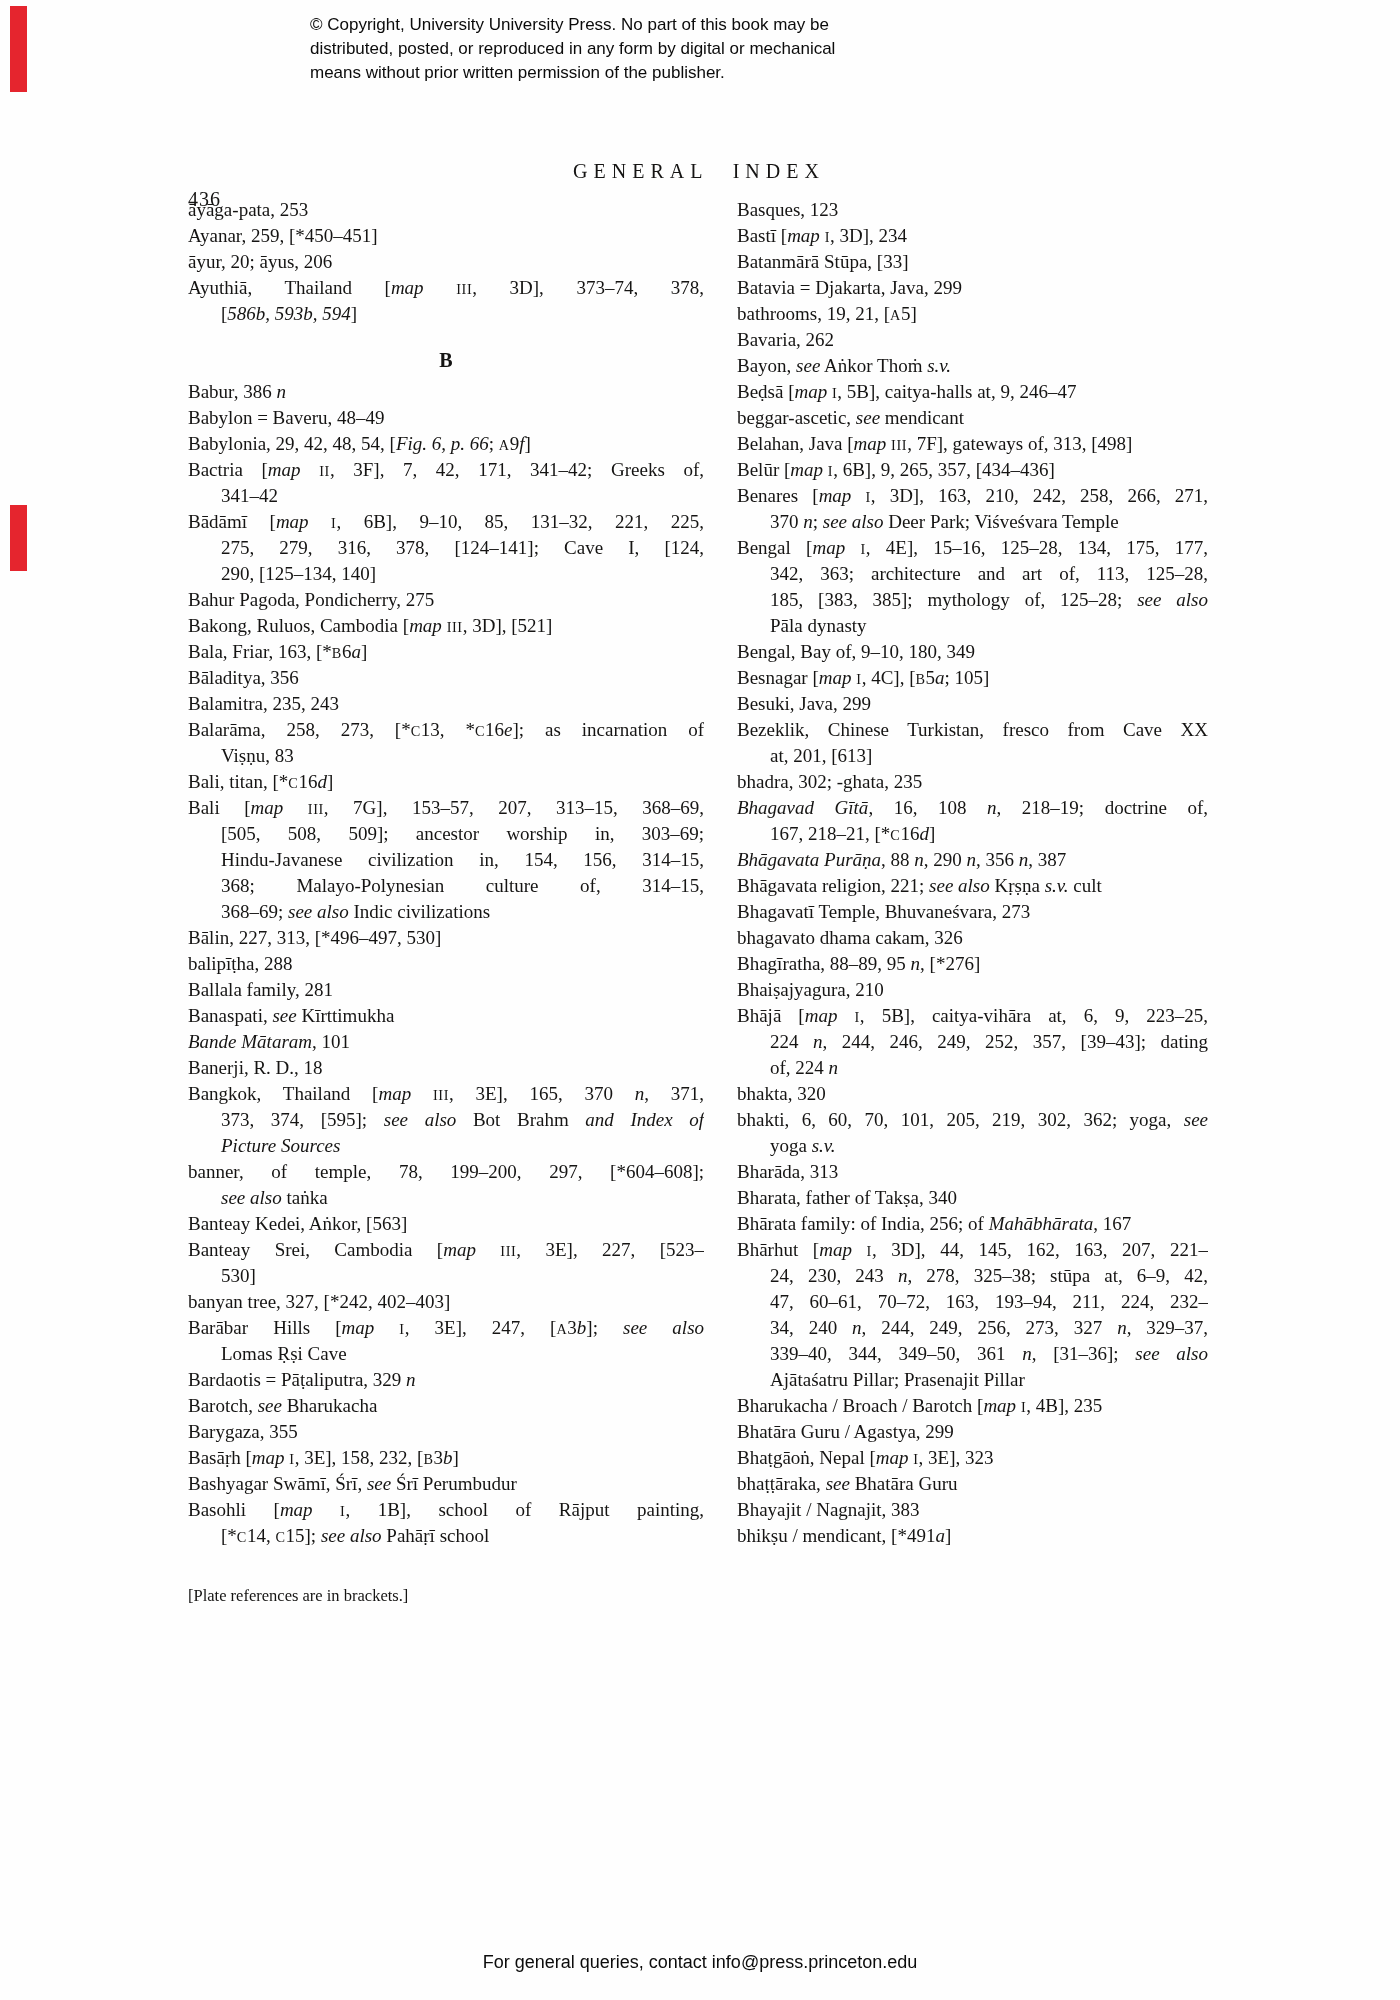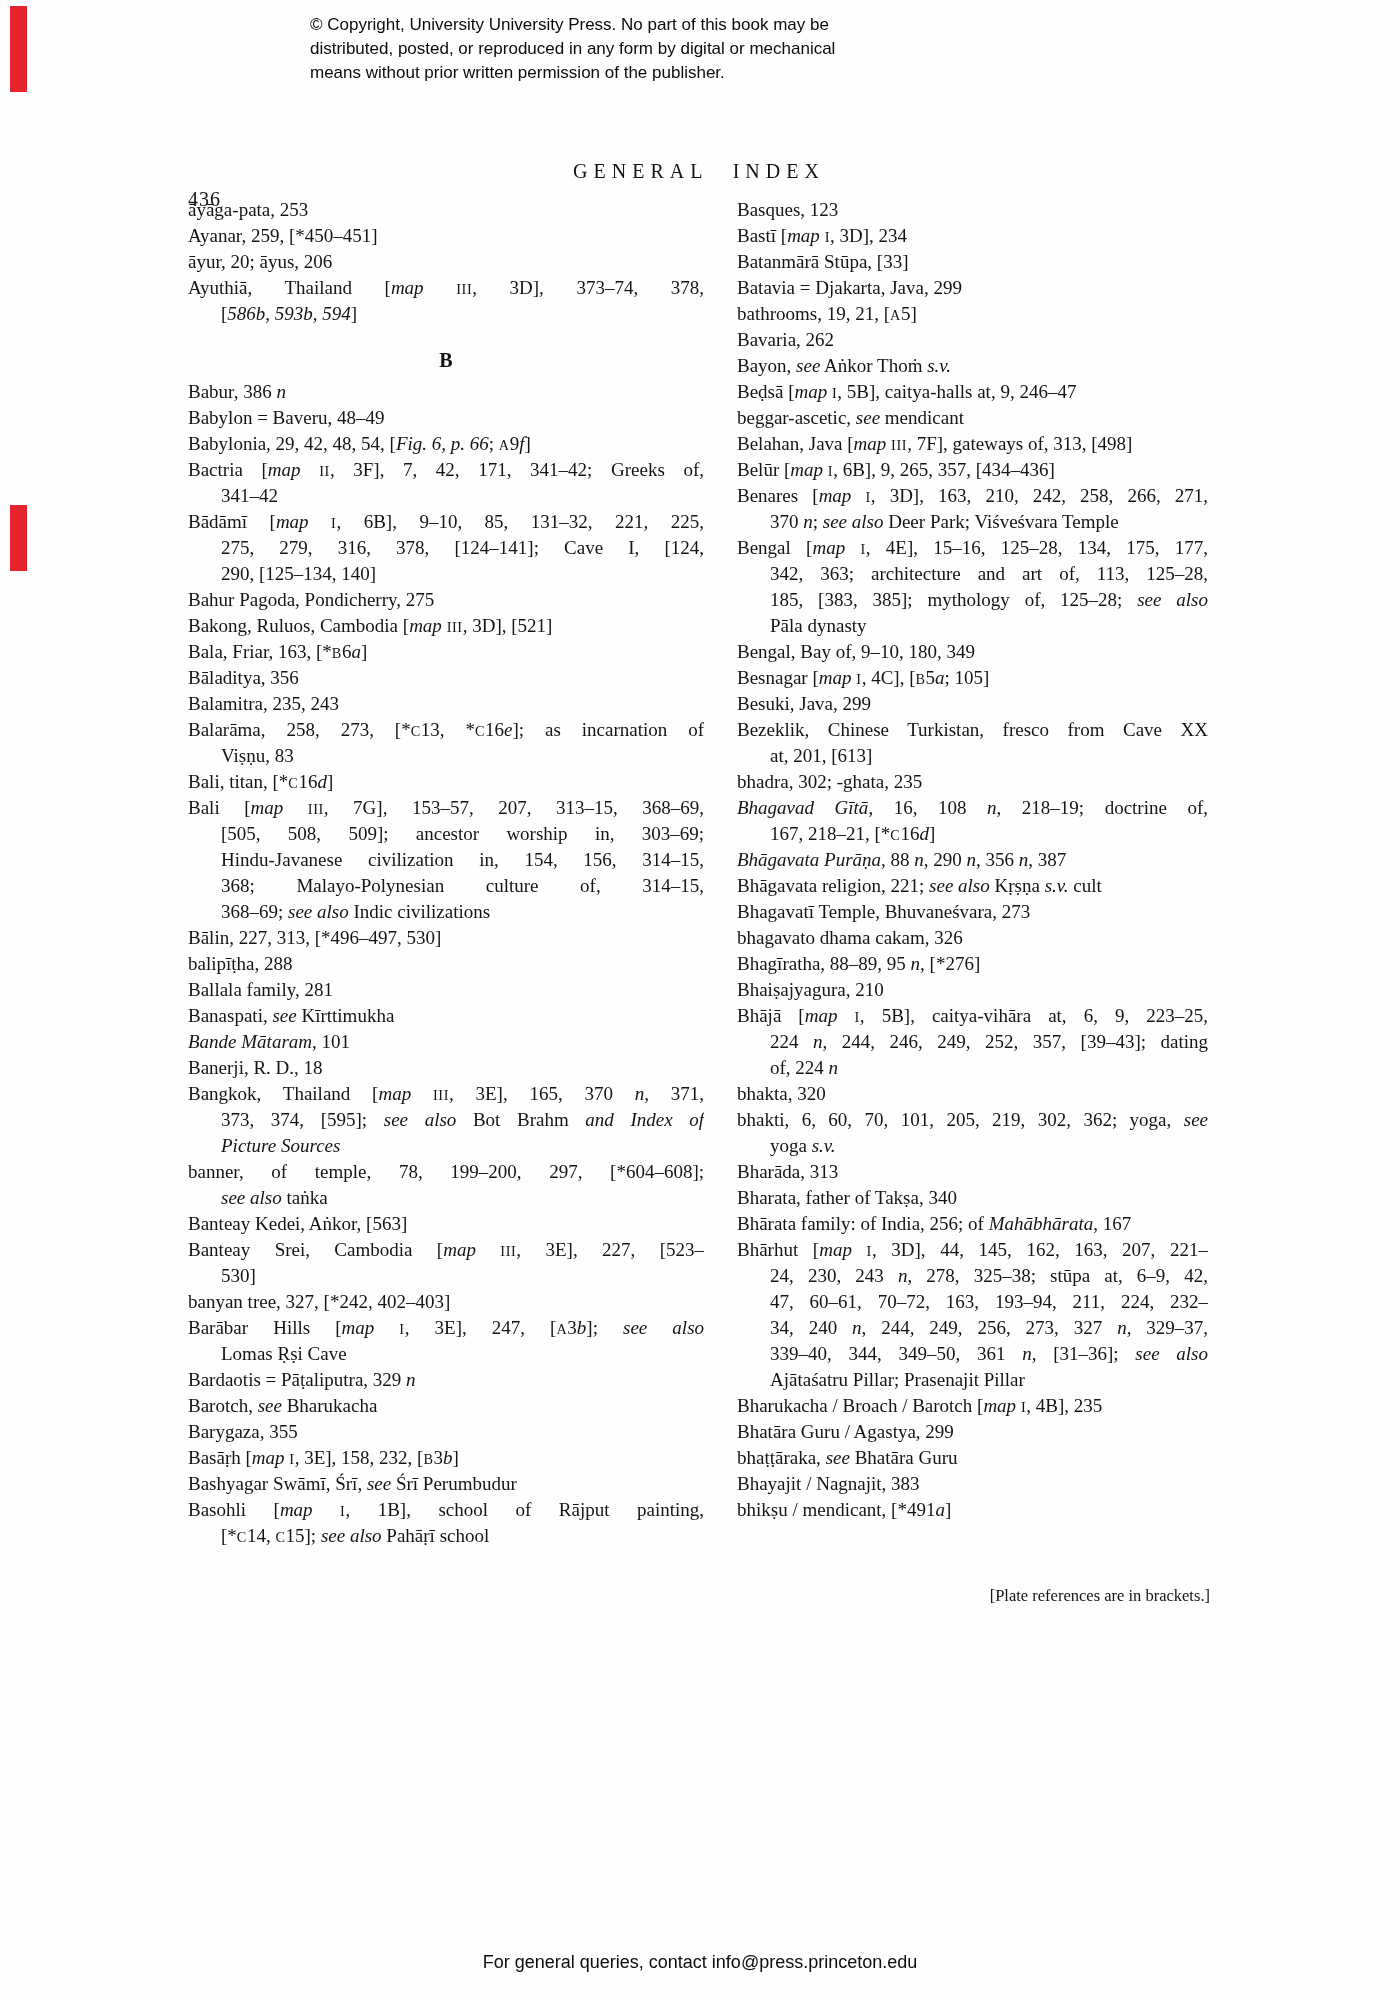--- a/index.html
+++ b/index.html
@@ -39,21 +39,21 @@
   #col-left  { left:188px; width:516px; }
   #col-right { left:737px; width:471px; }
   .ln { height:26px; line-height:26px; font-size:19px; white-space:nowrap; }
   .ln.ind { padding-left:33px; }
   .ln.jst { white-space:normal; text-align:justify; text-align-last:justify; }
   .ln.hdr { text-align:center; text-align-last:center; font-weight:bold; margin-top:20px; margin-bottom:6px; font-size:20px; }
   .sc { font-size:0.75em; letter-spacing:0.6px; text-transform:uppercase; }
 
   #plate-note {
     position:absolute; left:188px; top:1586px; width:1022px;
-    text-align:right; font-size:16.5px;
+    text-align:left; font-size:16.5px;
   }
   #footer-contact {
     position:absolute; left:0; top:1952px; width:1400px;
     text-align:center;
     font-family:"Liberation Sans","DejaVu Sans",sans-serif;
     font-size:18px; color:#0b0b0b;
   }
 </style>
 </head>
 <body>
@@ -165,20 +165,21 @@
     <div class="ln">Bharata, father of Takṣa, 340</div>
     <div class="ln">Bhārata family: of India, 256; of <i>Mahābhārata</i>, 167</div>
     <div class="ln jst">Bhārhut [<i>map</i> <span class="sc">i</span>, 3D], 44, 145, 162, 163, 207, 221–</div>
     <div class="ln ind jst">24, 230, 243 <i>n</i>, 278, 325–38; stūpa at, 6–9, 42,</div>
     <div class="ln ind jst">47, 60–61, 70–72, 163, 193–94, 211, 224, 232–</div>
     <div class="ln ind jst">34, 240 <i>n</i>, 244, 249, 256, 273, 327 <i>n</i>, 329–37,</div>
     <div class="ln ind jst">339–40, 344, 349–50, 361 <i>n</i>, [31–36]; <i>see also</i></div>
     <div class="ln ind">Ajātaśatru Pillar; Prasenajit Pillar</div>
     <div class="ln">Bharukacha / Broach / Barotch [<i>map</i> <span class="sc">i</span>, 4B], 235</div>
     <div class="ln">Bhatāra Guru / Agastya, 299</div>
+    <div class="ln">Bhaṭgāoṅ, Nepal [<i>map</i> <span class="sc">i</span>, 3E], 323</div>
     <div class="ln">bhaṭṭāraka, <i>see</i> Bhatāra Guru</div>
     <div class="ln">Bhayajit / Nagnajit, 383</div>
     <div class="ln">bhikṣu / mendicant, [*491<i>a</i>]</div>
   </div>
 
 <div id="plate-note">[Plate references are in brackets.]</div>
 
 <div id="footer-contact">For general queries, contact info@press.princeton.edu</div>
 
 </body></html>

